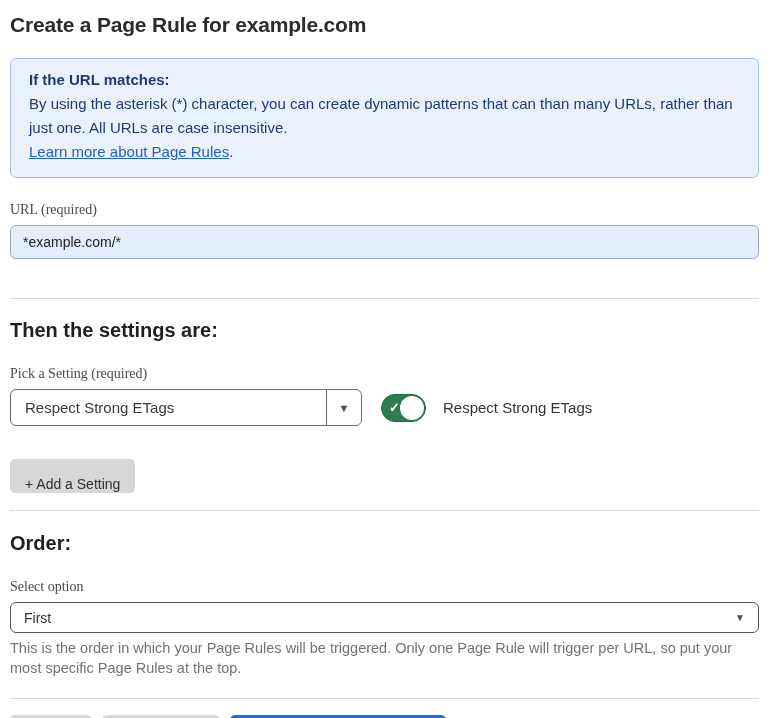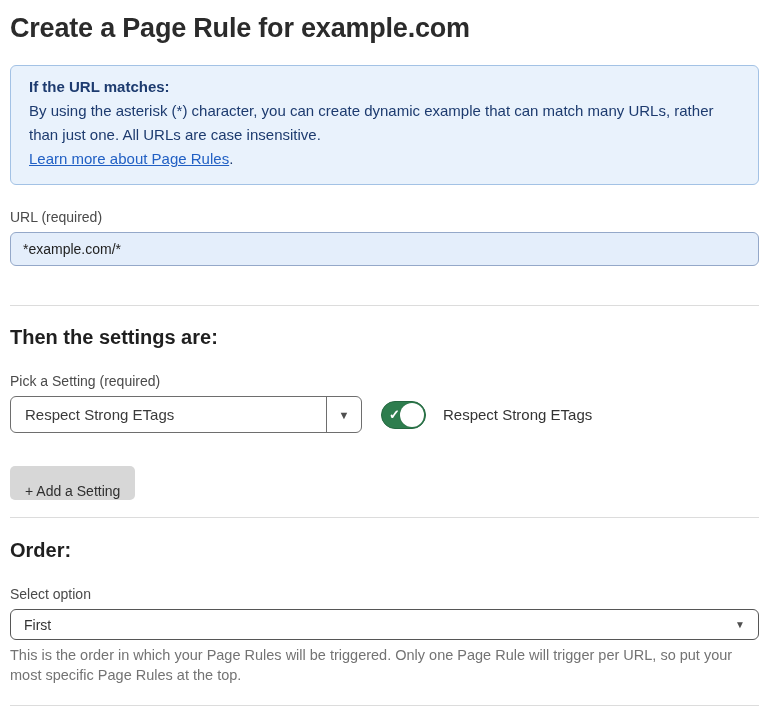--- a/index.html
+++ b/index.html
@@ -7,21 +7,21 @@
   body {
     width: 769px; height: 718px;
     font-family: "Liberation Sans", sans-serif;
     color: #2b2b2b;
     overflow: hidden;
   }
   .container { padding: 0 10px; }
 
   .page-title {
     margin: 13px 0 0;
-    font-size: 27px;
+    font-size: 21px;
     font-weight: 700;
     color: #2b2b2b;
     letter-spacing: -0.2px;
   }
 
   .info-box {
     margin-top: 21px;
     background: #e9f2fc;
     border: 1px solid #a3c2e5;
     border-radius: 6px;
@@ -34,20 +34,21 @@
   .info-link {
     color: #2160c4;
     text-decoration: underline;
     cursor: pointer;
   }
 
   .field-label {
     margin-top: 24px;
     font-size: 14px;
     color: #4a4a4a;
+    font-family: Liberation Serif, serif;
   }
 
   .url-input {
     margin-top: 7px;
     width: 100%;
     height: 34px;
     background: #e4eefb;
     border: 1px solid #94a8c9;
     border-radius: 6px;
     padding: 0 12px;
@@ -216,21 +217,21 @@
 </style>
 </head>
 <body>
 
 <div class="container">
 
   <h1 class="page-title">Create a Page Rule for example.com</h1>
 
   <div class="info-box">
     <div class="info-heading">If the URL matches:</div>
-    <div class="info-body">By using the asterisk (*) character, you can create dynamic example that can match many URLs, rather than just one. All URLs are case insensitive.</div>
+    <div class="info-body">By using the asterisk (*) character, you can create dynamic patterns that can than many URLs, rather than just one. All URLs are case insensitive.</div>
     <div>
       <a class="info-link">Learn more about Page Rules</a><span>.</span>
     </div>
   </div>
 
   <div class="field-label">URL (required)</div>
   <input class="url-input" type="text" value="*example.com/*" style="">
 
   <hr class="divider divider-1">
 

